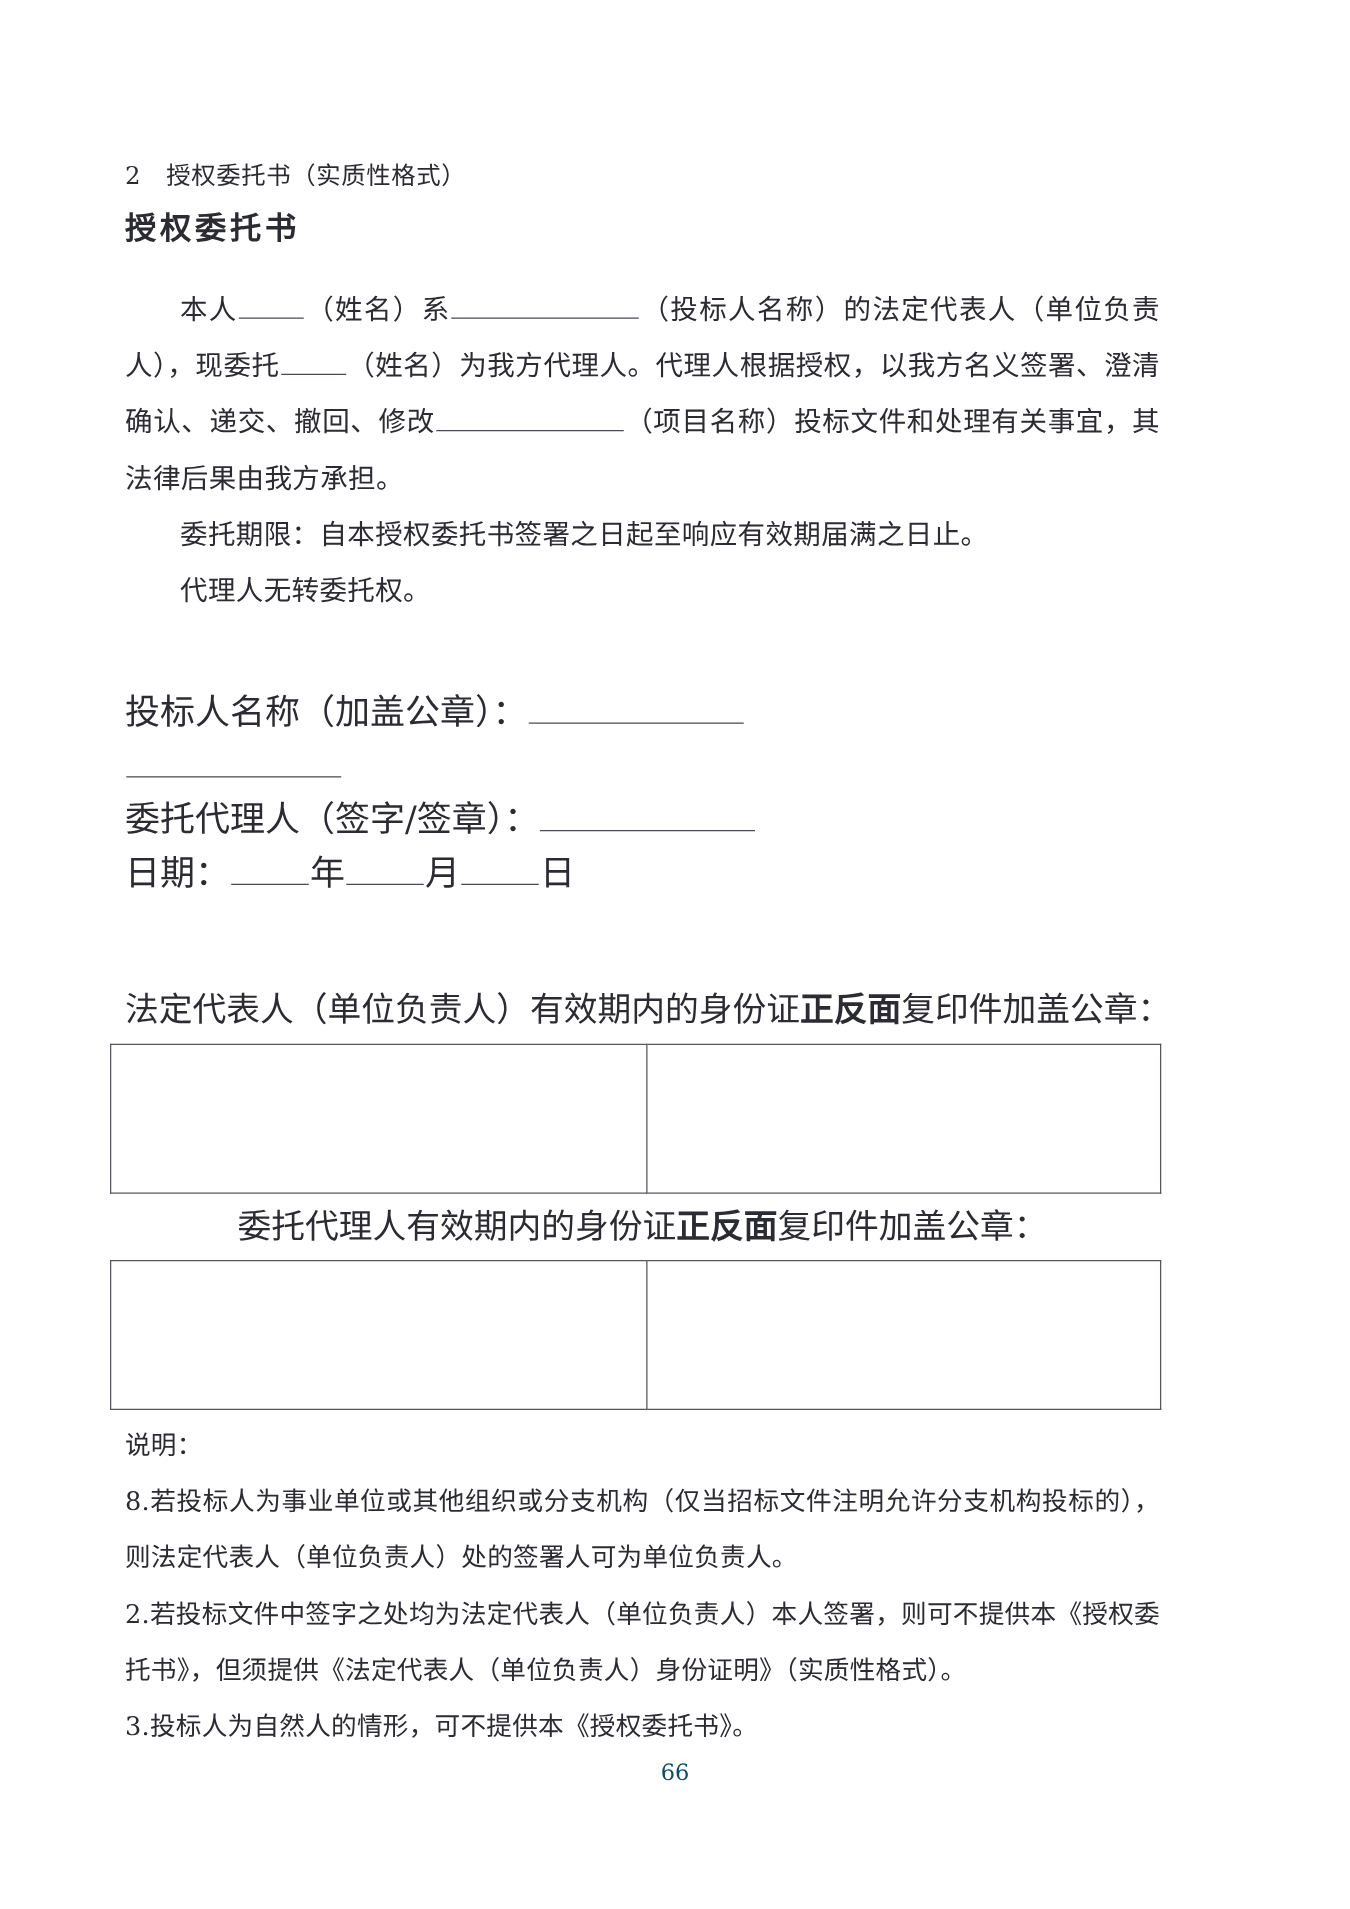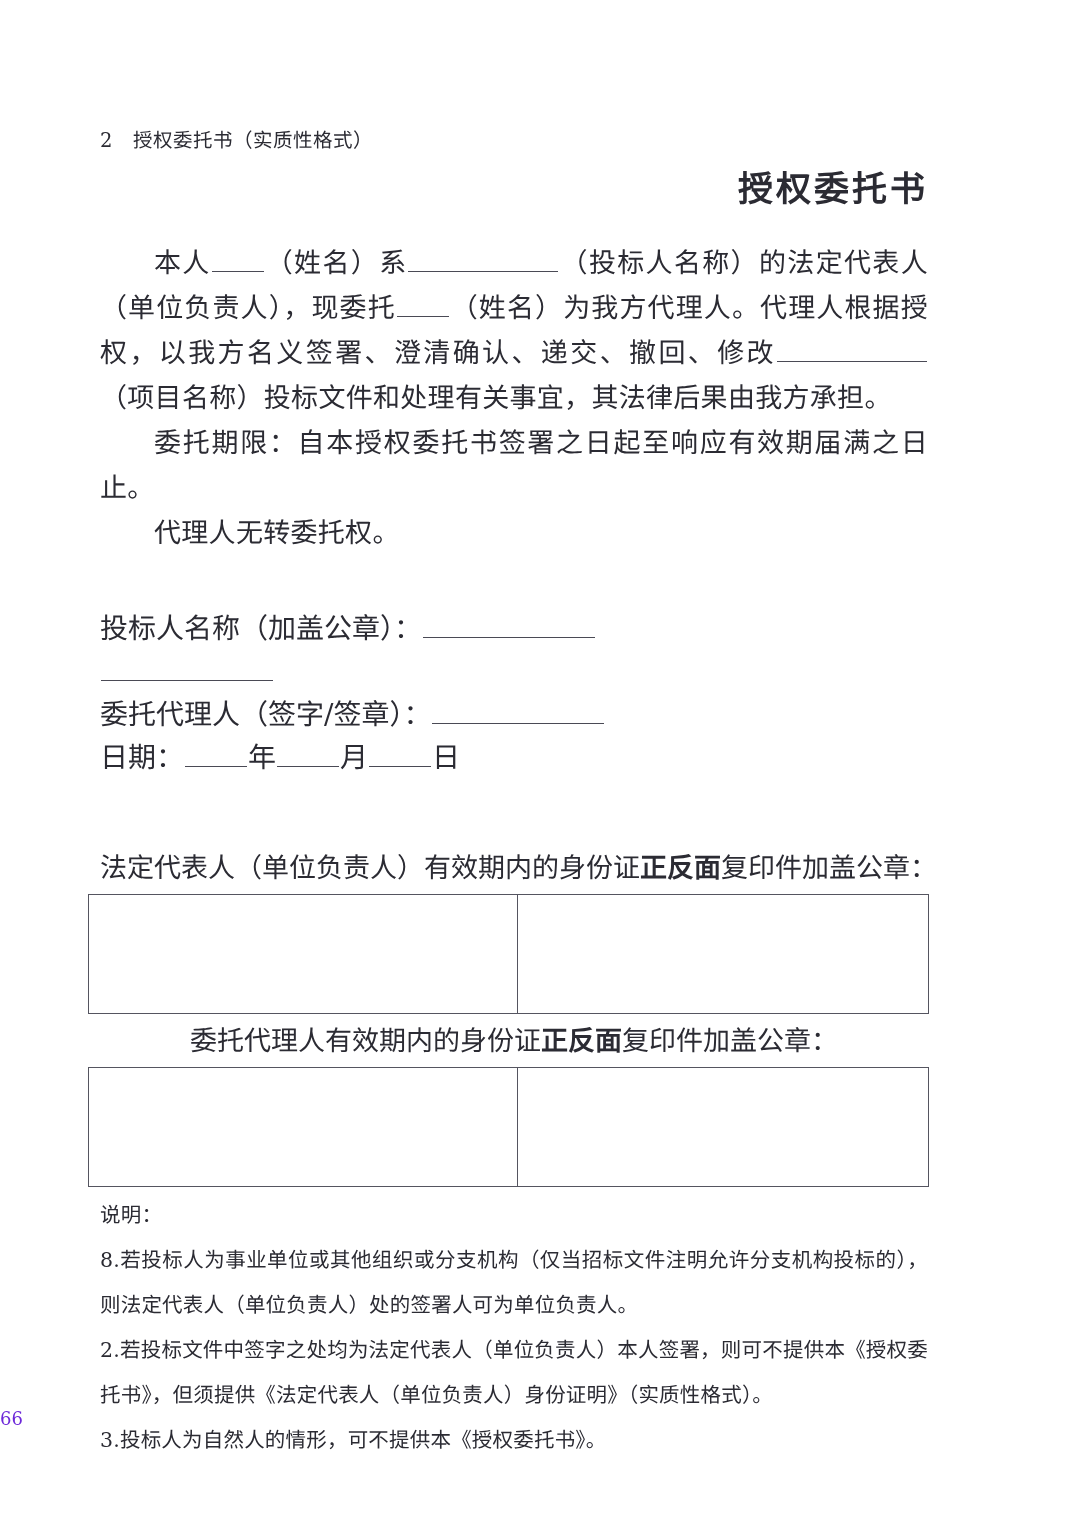--- a/index.html
+++ b/index.html
@@ -34,34 +34,34 @@
   .sec-head {
     font-size: 19.5px;
     line-height: 1.5;
     letter-spacing: 0.5px;
     white-space: pre;
     margin: 0 0 6px 0;
   }
 
   
   .doc-title {
-    text-align: right;
-    font-size: 35px;
+    text-align: left;
+    font-size: 25px;
     font-weight: bold;
     letter-spacing: 3px;
     margin: 10px 0 0 0;
     padding: 0;
     line-height: 1.4;
     font-family: "DejaVu Sans", "Liberation Sans", sans-serif;
   }
 
   
   .body-block {
     margin-top: 26px;
-    font-size: 27px;
+    font-size: 22px;
     line-height: 45px;
     letter-spacing: 0.3px;
     text-align: justify;
     text-justify: inter-ideograph;
   }
   .p-indent {
     text-indent: 2em;
     margin: 0;
   }
   .blank {
@@ -119,22 +119,23 @@
     text-justify: inter-ideograph;
   }
   .notes p { margin: 0; text-indent: 0; }
 
   
   .page-num {
     position: absolute;
     left: 0;
     top: 1408px;
     width: 1080px;
+    text-align: center;
     font-size: 18px;
-    color: #6d28d9;
+    color: #0c4a6e;
     font-family: "DejaVu Serif", "Liberation Serif", serif;
   }
 </style>
 </head>
 <body>
 
 <div class="page">
   <div class="content">
 
     <div class="sec-head">2 授权委托书（实质性格式）</div>

